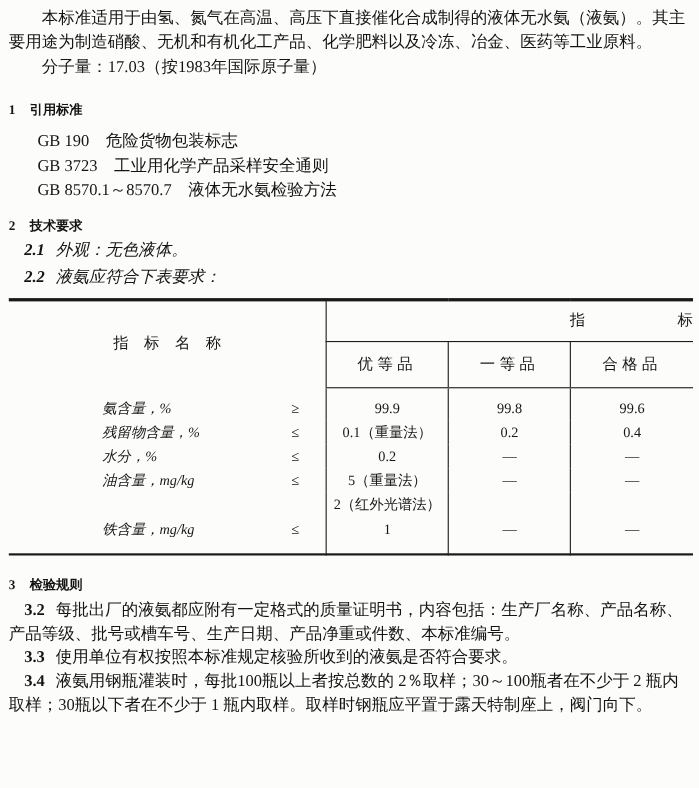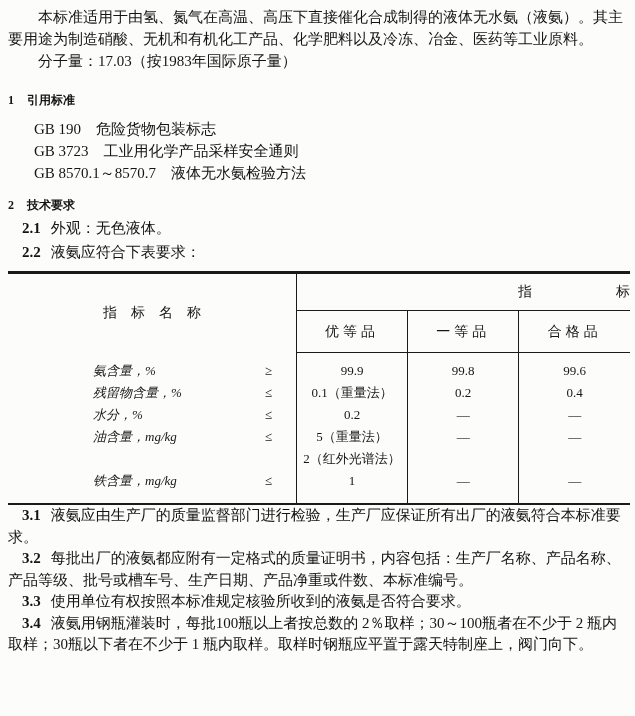--- a/index.html
+++ b/index.html
@@ -18,21 +18,21 @@
   .formula-latin sub{font-size:11px;}
   .sec-heading{margin:0;font-size:12px;font-weight:bold;line-height:22px;}
   .sec-heading .sec-num{margin-right:13px;}
   .h1gap{margin-top:17px;}
   .h2gap{margin-top:10px;}
   .h3gap{margin-top:15px;margin-bottom:3px;}
   .refs{margin-top:7px;}
   .ref-line{padding-left:26px;line-height:22px;}
   .clause{text-indent:14px;}
   .clause .cnum{font-weight:bold;margin-right:10px;}
-  .s2-clause{line-height:23px;margin-top:1px;}
+  .s2-clause{line-height:23px;margin-top:1px;font-style:italic;}
   .s3-clause{line-height:21.5px;}
 
   
   table.spec{
     border-collapse:collapse;table-layout:fixed;
     width:622px;margin-top:7px;
     border-top:3px solid #1a1a1a;
     border-bottom:2px solid #1a1a1a;
     font-size:13px;color:#161616;
   }
@@ -160,19 +160,19 @@
               <span class="lbl-sym">≤</span>
             </div>
           </td>
       <td>1</td>
       <td>—</td>
       <td>—</td>
     </tr>
   </tbody>
     </table>
 
+  <h2 class="sec-heading h3gap"><span class="sec-num">3</span><span>检验规则</span></h2>
 
-  <p class="clause s3-clause"><span class="cnum">3.1</span><span>液氨应由生产厂的质量监督部门进行检验，生产厂应保证所有出厂的液氨符合本标准要求。</span></p>
   <p class="clause s3-clause"><span class="cnum">3.2</span><span>每批出厂的液氨都应附有一定格式的质量证明书，内容包括：生产厂名称、产品名称、产品等级、批号或槽车号、生产日期、产品净重或件数、本标准编号。</span></p>
   <p class="clause s3-clause"><span class="cnum">3.3</span><span>使用单位有权按照本标准规定核验所收到的液氨是否符合要求。</span></p>
   <p class="clause s3-clause"><span class="cnum">3.4</span><span>液氨用钢瓶灌装时，每批100瓶以上者按总数的 2％取样；30～100瓶者在不少于 2 瓶内取样；30瓶以下者在不少于 1 瓶内取样。取样时钢瓶应平置于露天特制座上，阀门向下。</span></p>
 
 </div>
 
 </body></html>

